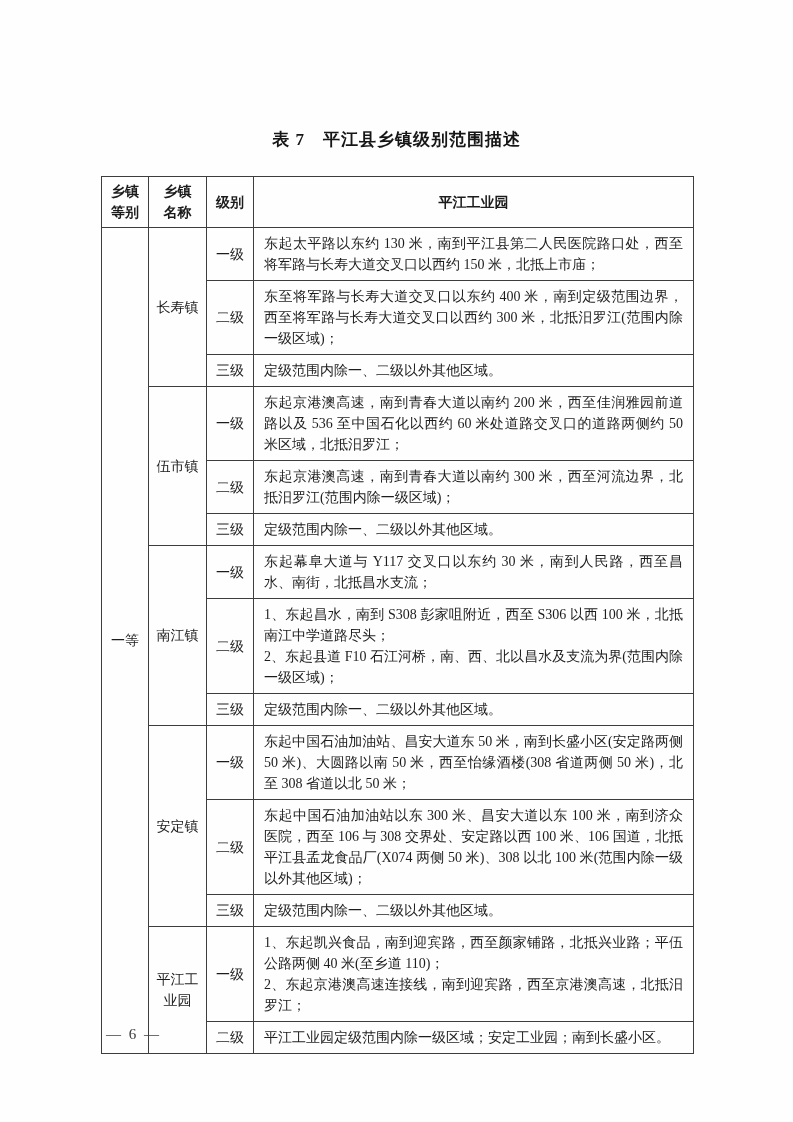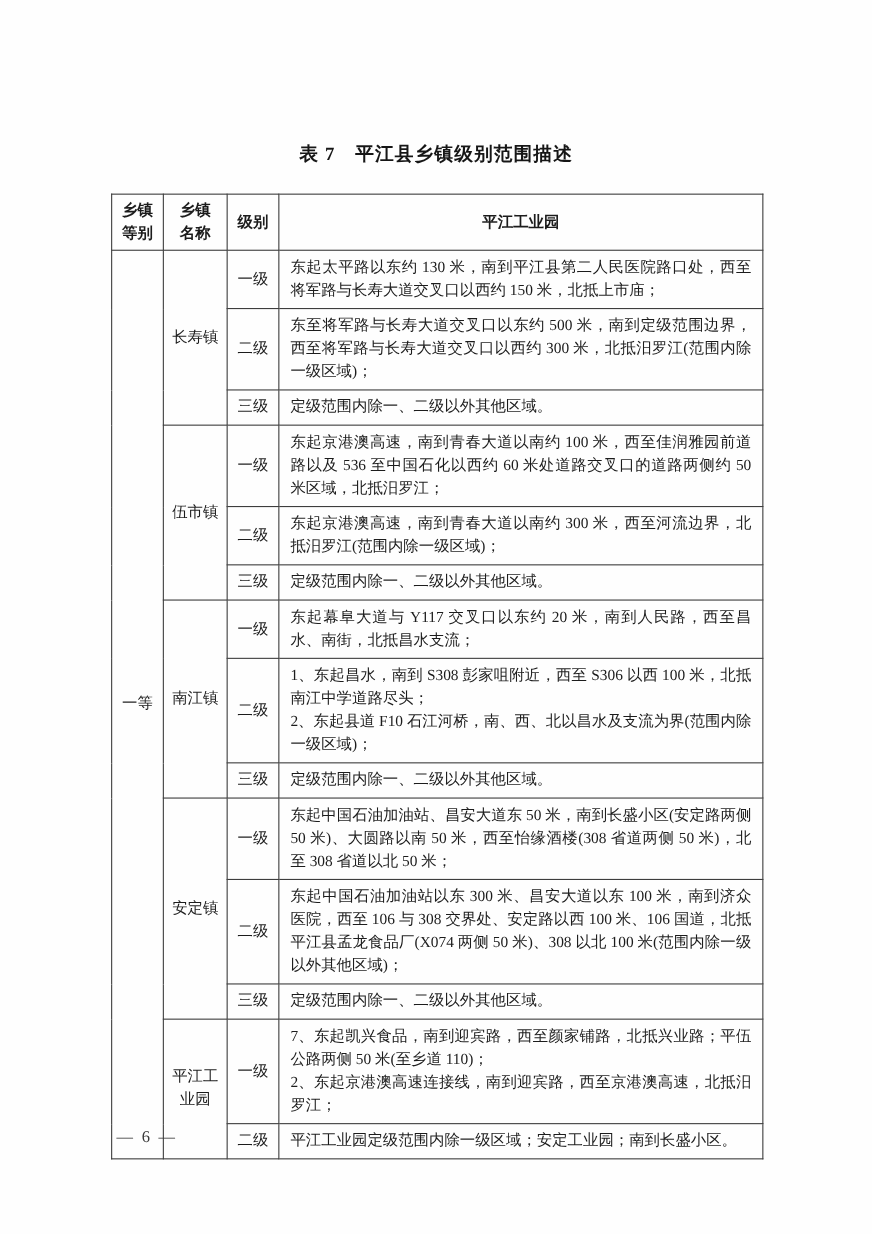--- a/index.html
+++ b/index.html
@@ -96,45 +96,45 @@
       </tr>
 
       <tr>
         <td class="grade-cell" rowspan="14">一等</td>
         <td class="town-cell" rowspan="3">长寿镇</td>
         <td class="level-cell">一级</td>
         <td class="desc-cell">东起太平路以东约 130 米，南到平江县第二人民医院路口处，西至将军路与长寿大道交叉口以西约 150 米，北抵上市庙；</td>
       </tr>
       <tr>
         <td class="level-cell">二级</td>
-        <td class="desc-cell">东至将军路与长寿大道交叉口以东约 500 米，南到定级范围边界，西至将军路与长寿大道交叉口以西约 300 米，北抵汨罗江(范围内除一级区域)；</td>
+        <td class="desc-cell">东至将军路与长寿大道交叉口以东约 400 米，南到定级范围边界，西至将军路与长寿大道交叉口以西约 300 米，北抵汨罗江(范围内除一级区域)；</td>
       </tr>
       <tr>
         <td class="level-cell">三级</td>
         <td class="desc-cell">定级范围内除一、二级以外其他区域。</td>
       </tr>
 
       <tr>
         <td class="town-cell" rowspan="3">伍市镇</td>
         <td class="level-cell">一级</td>
-        <td class="desc-cell">东起京港澳高速，南到青春大道以南约 100 米，西至佳润雅园前道路以及 536 至中国石化以西约 60 米处道路交叉口的道路两侧约 50 米区域，北抵汨罗江；</td>
+        <td class="desc-cell">东起京港澳高速，南到青春大道以南约 200 米，西至佳润雅园前道路以及 536 至中国石化以西约 60 米处道路交叉口的道路两侧约 50 米区域，北抵汨罗江；</td>
       </tr>
       <tr>
         <td class="level-cell">二级</td>
         <td class="desc-cell">东起京港澳高速，南到青春大道以南约 300 米，西至河流边界，北抵汨罗江(范围内除一级区域)；</td>
       </tr>
       <tr>
         <td class="level-cell">三级</td>
         <td class="desc-cell">定级范围内除一、二级以外其他区域。</td>
       </tr>
 
       <tr>
         <td class="town-cell" rowspan="3">南江镇</td>
         <td class="level-cell">一级</td>
-        <td class="desc-cell">东起幕阜大道与 Y117 交叉口以东约 20 米，南到人民路，西至昌水、南街，北抵昌水支流；</td>
+        <td class="desc-cell">东起幕阜大道与 Y117 交叉口以东约 30 米，南到人民路，西至昌水、南街，北抵昌水支流；</td>
       </tr>
       <tr>
         <td class="level-cell">二级</td>
         <td class="desc-cell">1、东起昌水，南到 S308 彭家咀附近，西至 S306 以西 100 米，北抵南江中学道路尽头；
 2、东起县道 F10 石江河桥，南、西、北以昌水及支流为界(范围内除一级区域)；</td>
       </tr>
       <tr>
         <td class="level-cell">三级</td>
         <td class="desc-cell">定级范围内除一、二级以外其他区域。</td>
       </tr>
@@ -149,21 +149,21 @@
         <td class="desc-cell">东起中国石油加油站以东 300 米、昌安大道以东 100 米，南到济众医院，西至 106 与 308 交界处、安定路以西 100 米、106 国道，北抵平江县孟龙食品厂(X074 两侧 50 米)、308 以北 100 米(范围内除一级以外其他区域)；</td>
       </tr>
       <tr>
         <td class="level-cell">三级</td>
         <td class="desc-cell">定级范围内除一、二级以外其他区域。</td>
       </tr>
 
       <tr>
         <td class="town-cell" rowspan="2">平江工业园</td>
         <td class="level-cell">一级</td>
-        <td class="desc-cell">7、东起凯兴食品，南到迎宾路，西至颜家铺路，北抵兴业路；平伍公路两侧 50 米(至乡道 110)；
+        <td class="desc-cell">1、东起凯兴食品，南到迎宾路，西至颜家铺路，北抵兴业路；平伍公路两侧 40 米(至乡道 110)；
 2、东起京港澳高速连接线，南到迎宾路，西至京港澳高速，北抵汨罗江；</td>
       </tr>
       <tr>
         <td class="level-cell">二级</td>
         <td class="desc-cell">平江工业园定级范围内除一级区域；安定工业园；南到长盛小区。</td>
       </tr>
     </tbody>
   </table>
 
   <div class="page-number">— 6 —</div>

